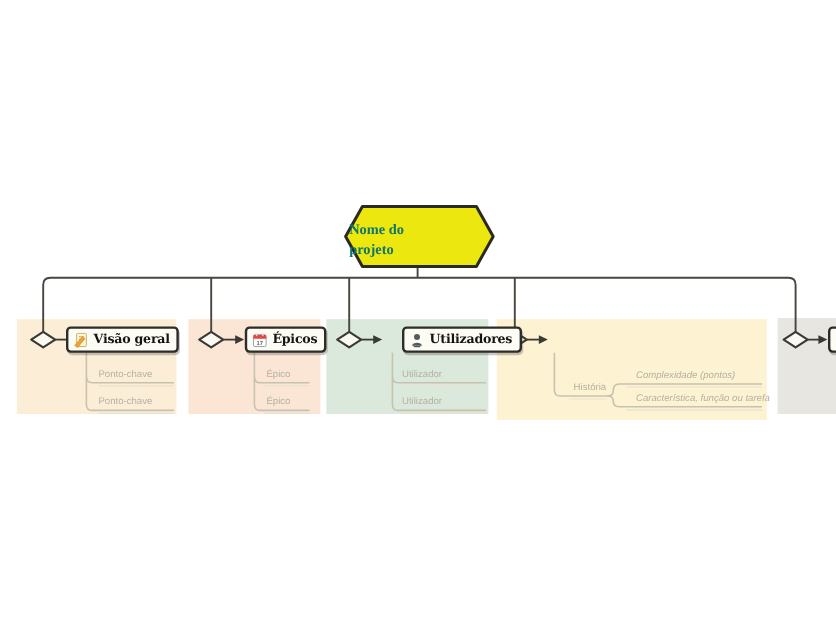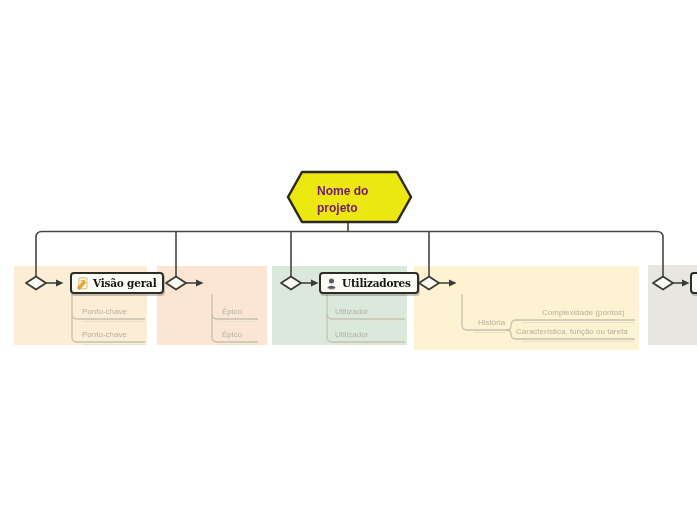--- a/index.html
+++ b/index.html
@@ -3,22 +3,22 @@
 <meta charset="utf-8">
 <style>
   html,body{margin:0;padding:0;background:#ffffff;}
   .canvas{
     position:relative;width:697px;height:520px;background:#ffffff;
     overflow:hidden;font-family:"Liberation Sans",sans-serif;
   }
   .bg-region{position:absolute;}
   .wires{position:absolute;left:0;top:0;pointer-events:none;}
   .root-label{
-    position:absolute;left:317px;top:183px;width:80px;
-    font-size:12px;font-weight:bold;line-height:17px;color:#701a75;
+    position:absolute;left:291px;top:183px;width:80px;
+    font-size:12px;font-weight:bold;line-height:17px;color:#0f766e;font-family:Liberation Serif, serif;
   }
   .node-box{
     position:absolute;top:272px;height:22px;box-sizing:border-box;
     background:#fdfcf4;border:2px solid #2c2c28;border-radius:4px;
     box-shadow:1px 2px 0 rgba(60,58,50,.28);
     display:flex;align-items:center;gap:4px;padding:0 6px 0 4px;
     white-space:nowrap;
   }
   .node-box .label{
     font-family:"DejaVu Serif",serif;font-weight:bold;
@@ -91,46 +91,56 @@
       <path d="M281,283 L291,276.5 301,283 291,289.5 Z"></path>
       <path d="M419,283 L429,276.5 439,283 429,289.5 Z"></path>
       <path d="M653,283 L663,276.5 673,283 663,289.5 Z"></path>
     </g>
 
     <polygon points="288,197 302,172 397,172 411,197 397,222 302,222" stroke="#2a2a20" stroke-width="2.5" stroke-linejoin="round" fill="#ebe70f"></polygon>
   </svg>
 
   <div class="root-label">Nome do projeto</div>
 
-  <div class="node-box" style="left:70px;">
+  <div class="node-box" style="left:55px;">
     <svg class="node-icon" viewBox="0 0 16 16">
       <rect x="3.5" y="1" width="10" height="13.5" rx="1" fill="#fdf6d8" stroke="#c4b468" stroke-width="1"></rect>
       <path d="M5.8 4.5 h5.4 M5.8 7 h5.4 M5.8 9.5 h3.2" stroke="#b9a850" stroke-width="1" fill="none"></path>
       <path d="M1.5 13.5 L9.5 4.5 L12 6.5 L4.5 15.5 Z" fill="#f0a32f" stroke="#c77f1f" stroke-width="0.6"></path>
     </svg>
     <span class="label">Visão geral</span>
   </div>
   <div class="child-label" style="left:82px;top:307px;">Ponto-chave</div>
   <div class="child-label" style="left:82px;top:330px;">Ponto-chave</div>
 
+  <div class="node-box" style="left:204px;">
+    <svg class="node-icon" viewBox="0 0 16 16">
+      <rect x="1.5" y="2.5" width="13" height="12" rx="1.5" fill="#ffffff" stroke="#9aa0a6" stroke-width="1"></rect>
+      <path d="M1.5 6.5 V4 a1.5 1.5 0 0 1 1.5 -1.5 h10 a1.5 1.5 0 0 1 1.5 1.5 v2.5 Z" fill="#e8453c"></path>
+      <rect x="4" y="1" width="1.6" height="3" rx="0.8" fill="#cfd3d7"></rect>
+      <rect x="10.4" y="1" width="1.6" height="3" rx="0.8" fill="#cfd3d7"></rect>
+      <text x="8" y="12.5" font-size="6" font-weight="bold" fill="#5f6368" text-anchor="middle" font-family="Liberation Sans, sans-serif">17</text>
+    </svg>
+    <span class="label">Épicos</span>
+  </div>
   <div class="child-label" style="left:222px;top:307px;">Épico</div>
   <div class="child-label" style="left:222px;top:330px;">Épico</div>
 
-  <div class="node-box" style="left:319px;">
+  <div class="node-box" style="left:335px;">
     <svg class="node-icon" viewBox="0 0 16 16">
       <circle cx="8" cy="4.8" r="3.1" fill="#565b60"></circle>
       <path d="M2.8 13.8 C3.4 9.6 12.6 9.6 13.2 13.8 Z" fill="#565b60"></path>
       <rect x="4.5" y="13.8" width="7" height="1.4" rx="0.7" fill="#565b60"></rect>
     </svg>
     <span class="label">Utilizadores</span>
   </div>
   <div class="child-label" style="left:335px;top:307px;">Utilizador</div>
   <div class="child-label" style="left:335px;top:330px;">Utilizador</div>
 
   <div class="child-label" style="left:478px;top:318px;text-align:right;">História</div>
-  <div class="child-label" style="left:542px;top:308px;">Complexidade (pontos)</div>
-  <div class="child-label" style="left:516px;top:327px;">Característica, função ou tarefa</div>
+  <div class="child-label" style="left:530px;top:308px;font-style:italic;">Complexidade (pontos)</div>
+  <div class="child-label" style="left:530px;top:327px;font-style:italic;">Característica, função ou tarefa</div>
 
   <div class="node-box" style="left:690px;width:30px;">
     <span class="label"></span>
   </div>
 
 </div>
 
 </body></html>

